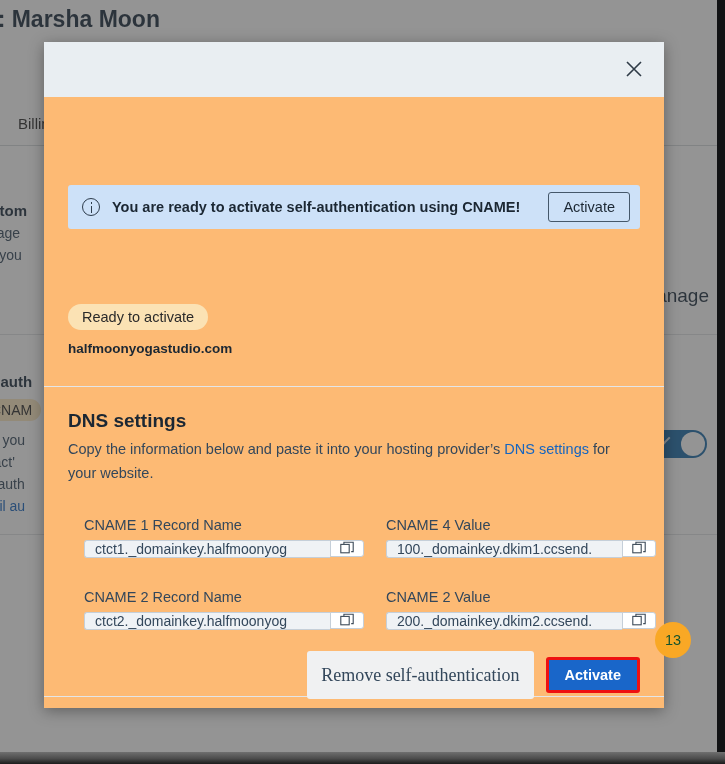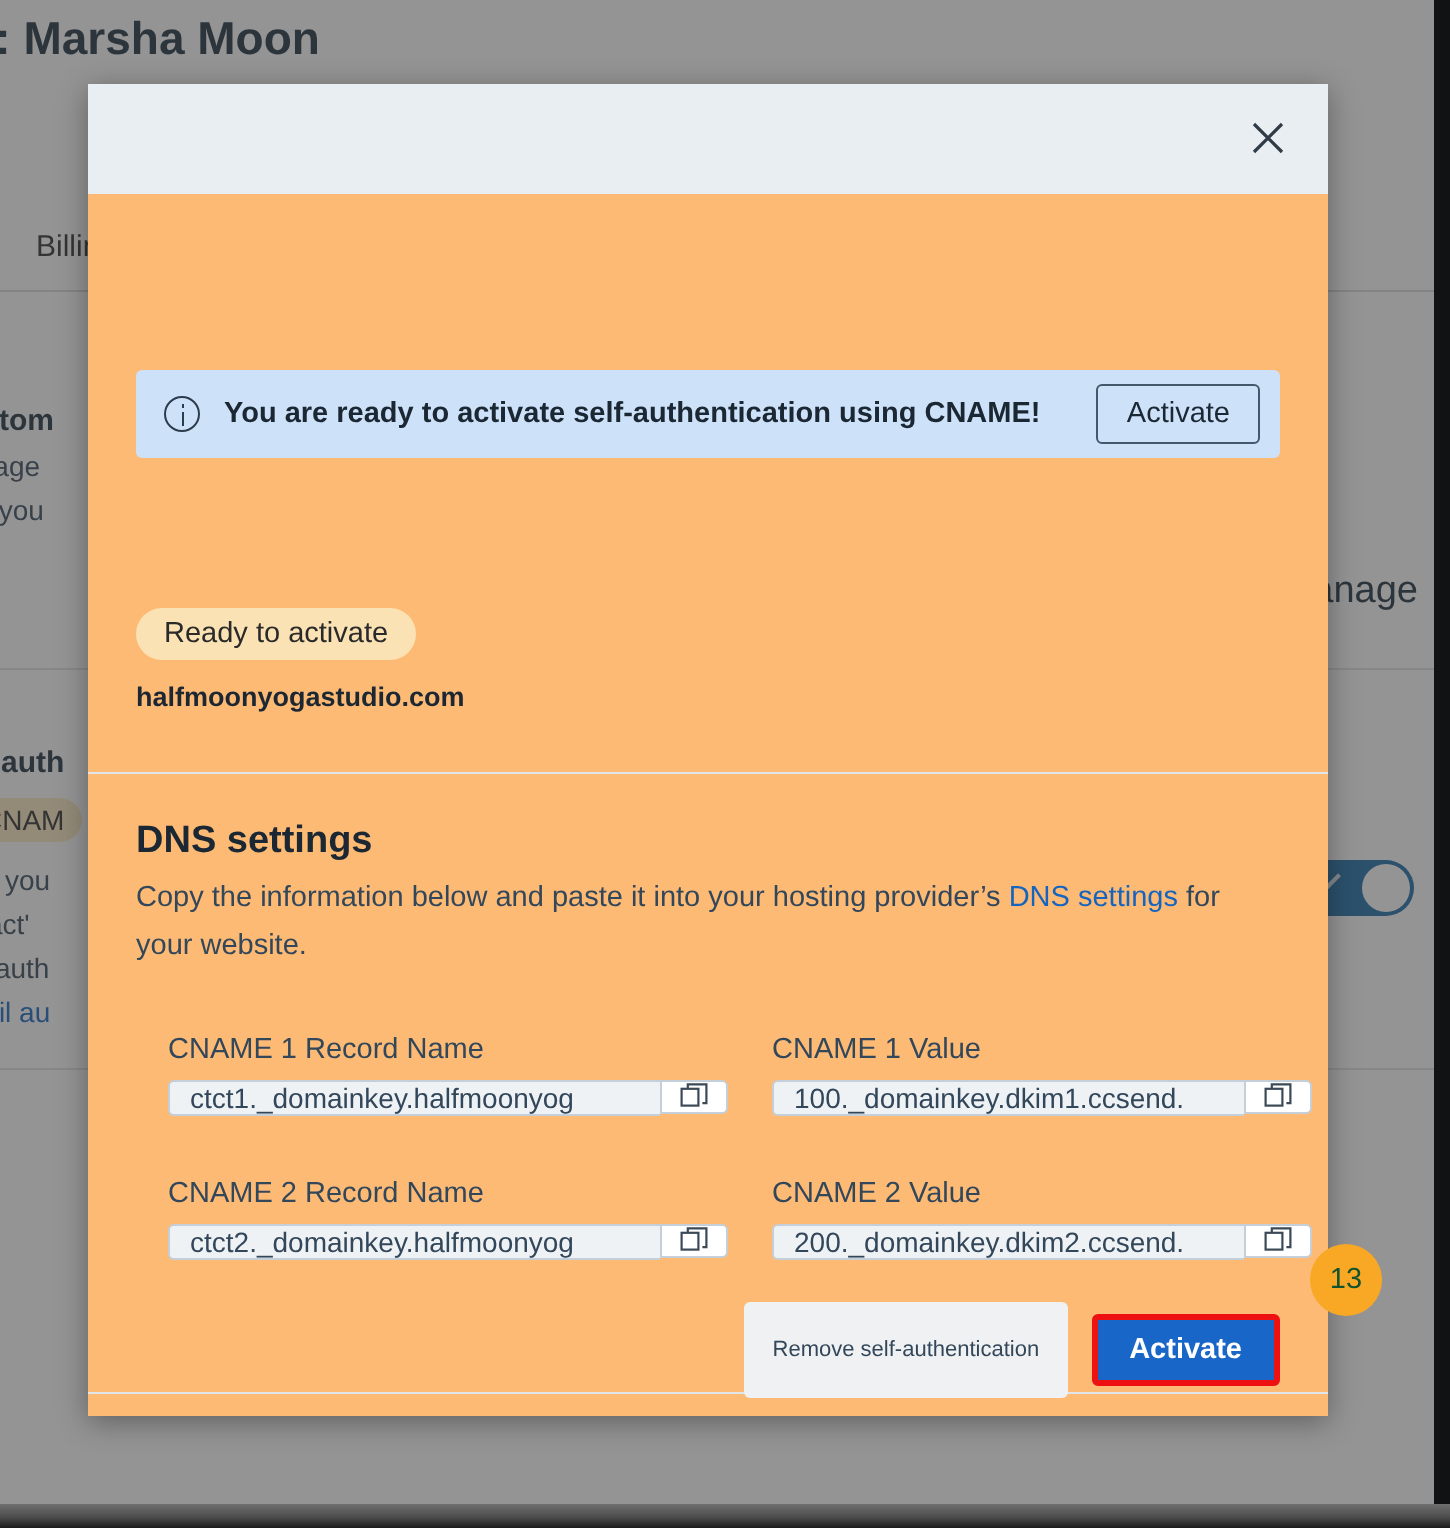--- a/index.html
+++ b/index.html
@@ -418,22 +418,22 @@
     justify-content: flex-end;
     padding-right: 24px;
     gap: 12px;
   }
   #remove-btn {
     height: 48px;
     padding: 0 14px;
     background: #f0f1f2;
     border: none;
     border-radius: 3px;
-    font-family: Liberation Sans, sans-serif;
-    font-size: 11px;
+    font-family: Liberation Serif, serif;
+    font-size: 18px;
     color: #33475b;
     cursor: pointer;
   }
   #activate-btn {
     height: 36px;
     padding: 0 16px;
     background: #1966c9;
     border: 3px solid #ee1111;
     border-radius: 3px;
     font-family: inherit;
@@ -531,21 +531,21 @@
             <button class="copy-btn" aria-label="Copy">
               <svg width="15" height="15" viewBox="0 0 15 15" aria-hidden="true">
                 <rect x="0.8" y="3.4" width="8.4" height="8.4" fill="none" stroke="#3c4a58" stroke-width="1.1"></rect>
                 <path d="M3.9 3.2 V1.2 H13.2 V10.6 H11.2" fill="none" stroke="#3c4a58" stroke-width="1.1"></path>
               </svg>
             </button>
           </div>
         </div>
 
         <div>
-          <div class="field-label">CNAME 1 Value</div>
+          <div class="field-label">CNAME 4 Value</div>
           <div class="field-row">
             <input class="field-input" type="text" readonly="" value="100._domainkey.dkim1.ccsend." style="">
             <button class="copy-btn" aria-label="Copy">
               <svg width="15" height="15" viewBox="0 0 15 15" aria-hidden="true">
                 <rect x="0.8" y="3.4" width="8.4" height="8.4" fill="none" stroke="#3c4a58" stroke-width="1.1"></rect>
                 <path d="M3.9 3.2 V1.2 H13.2 V10.6 H11.2" fill="none" stroke="#3c4a58" stroke-width="1.1"></path>
               </svg>
             </button>
           </div>
         </div>

